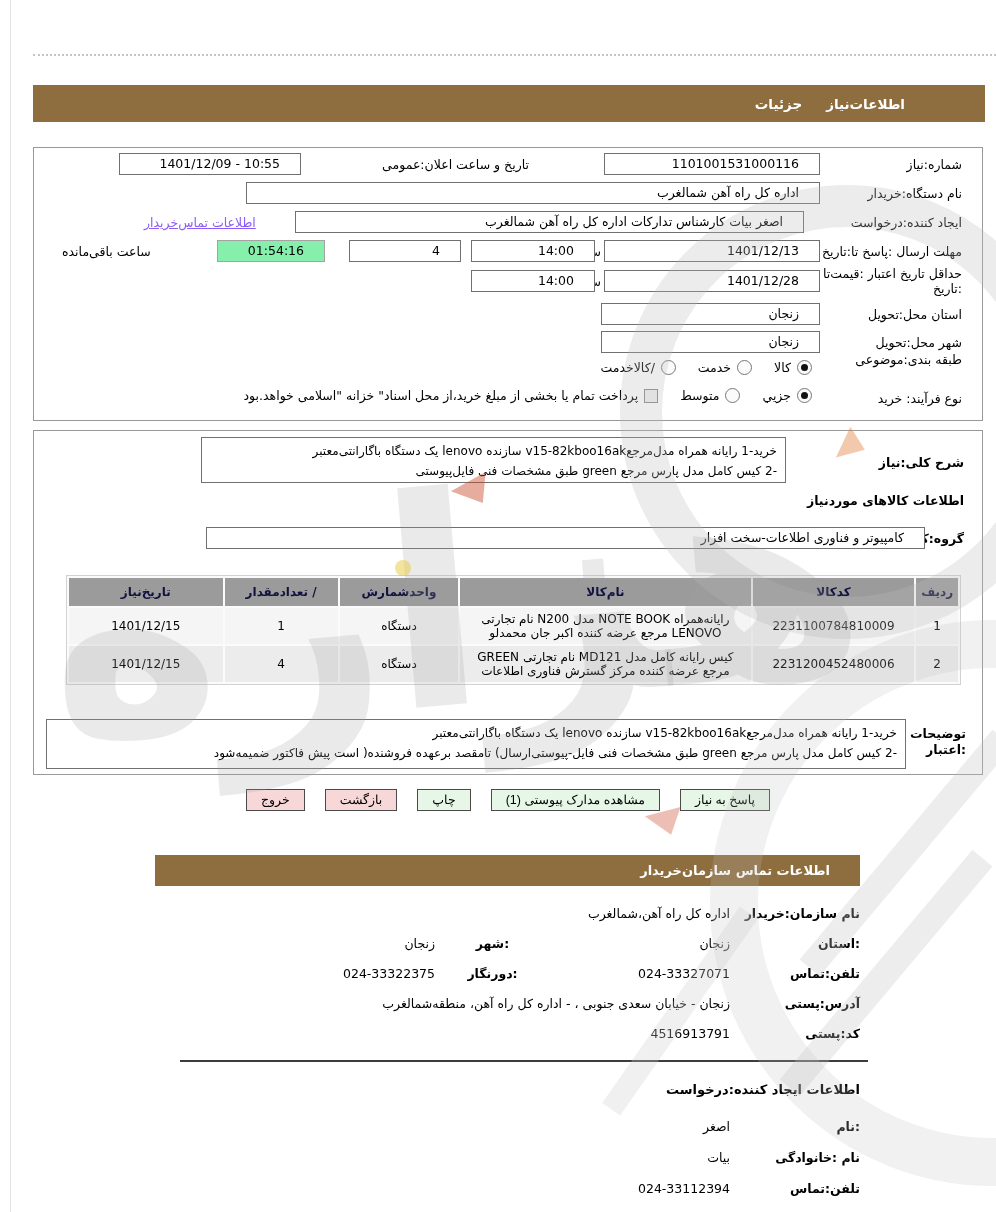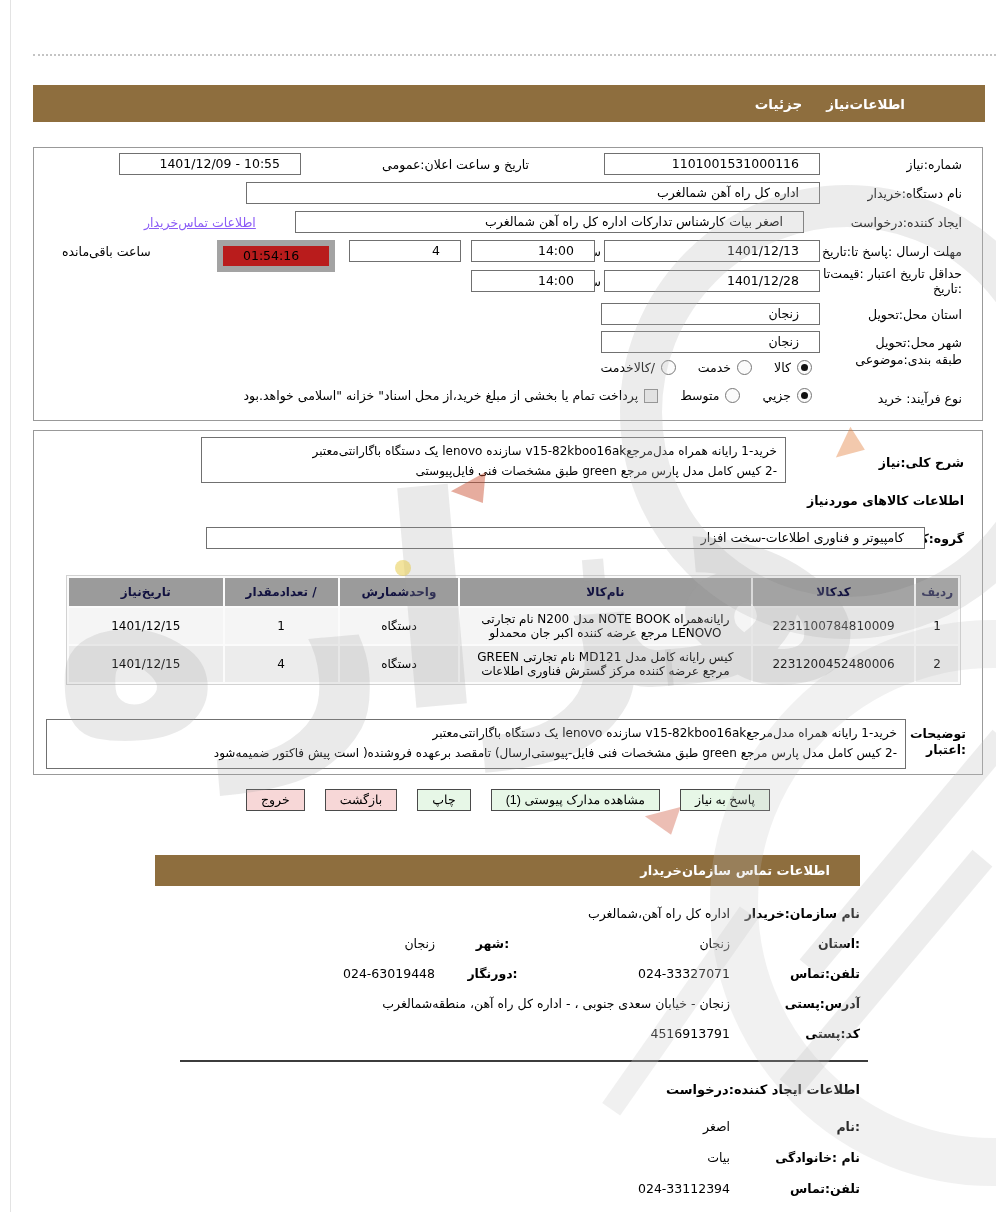--- a/index.html
+++ b/index.html
@@ -15,21 +15,21 @@
   .box{position:absolute;background:#fff;border:1px solid #999;box-sizing:border-box;}
   #box1{left:33px;top:147px;width:950px;height:274px;}
   #box2{left:33px;top:430px;width:950px;height:345px;}
 
   .lbl{position:absolute;font-size:12.5px;white-space:nowrap;}
   .b{font-weight:bold;}
   .inp{position:absolute;height:20px;border:1px solid #707070;background:#fff;font-size:12.5px;
        line-height:20px;padding:0 20px;text-align:right;white-space:nowrap;overflow:hidden;}
   .num{direction:ltr;unicode-bidi:embed;display:inline-block;}
   .link{color:#8b5cf6;text-decoration:underline;cursor:pointer;font-size:12.5px;}
-  .cd{background:#b91c1c;border:6px solid #a3a3a3;text-align:left;}
+  .cd{background:#86efac;border:1px solid #a3a3a3;text-align:right;}
   .radio{width:13px;height:13px;border-radius:50%;border:1px solid #777;background:#fbfbfb;
          display:inline-block;position:relative;flex:none;}
   .radio.sel::after{content:"";position:absolute;inset:3px;border-radius:50%;background:#111;}
   .chk{width:12px;height:12px;border:1px solid #888;background:#f0f0f0;display:inline-block;flex:none;}
   .optgrp{position:absolute;display:flex;align-items:center;gap:22px;direction:rtl;}
   .opt{display:flex;align-items:center;gap:6px;font-size:12.5px;white-space:nowrap;}
 
   .txtbox{position:absolute;border:1px solid #707070;background:#fff;font-size:12px;
           line-height:20px;padding:3px 8px;text-align:right;box-sizing:border-box;}
 
@@ -221,21 +221,21 @@
     <div class="crow">
       <span class="cl">:استان</span>
       <span class="cv">زنجان</span>
       <span class="cl2">:شهر</span>
       <span class="cv2">زنجان</span>
     </div>
     <div class="crow">
       <span class="cl">تلفن:تماس</span>
       <span class="cv"><span class="num">024-33327071</span></span>
       <span class="cl2">:دورنگار</span>
-      <span class="cv2"><span class="num">024-63019448</span></span>
+      <span class="cv2"><span class="num">024-33322375</span></span>
     </div>
     <div class="crow">
       <span class="cl">آدرس:پستی</span>
       <span class="cv wide">زنجان - خیابان سعدی جنوبی ، - اداره کل راه آهن، منطقه‌شمالغرب</span>
     </div>
     <div class="crow">
       <span class="cl">کد:پستی</span>
       <span class="cv"><span class="num">4516913791</span></span>
     </div>
   </div>

